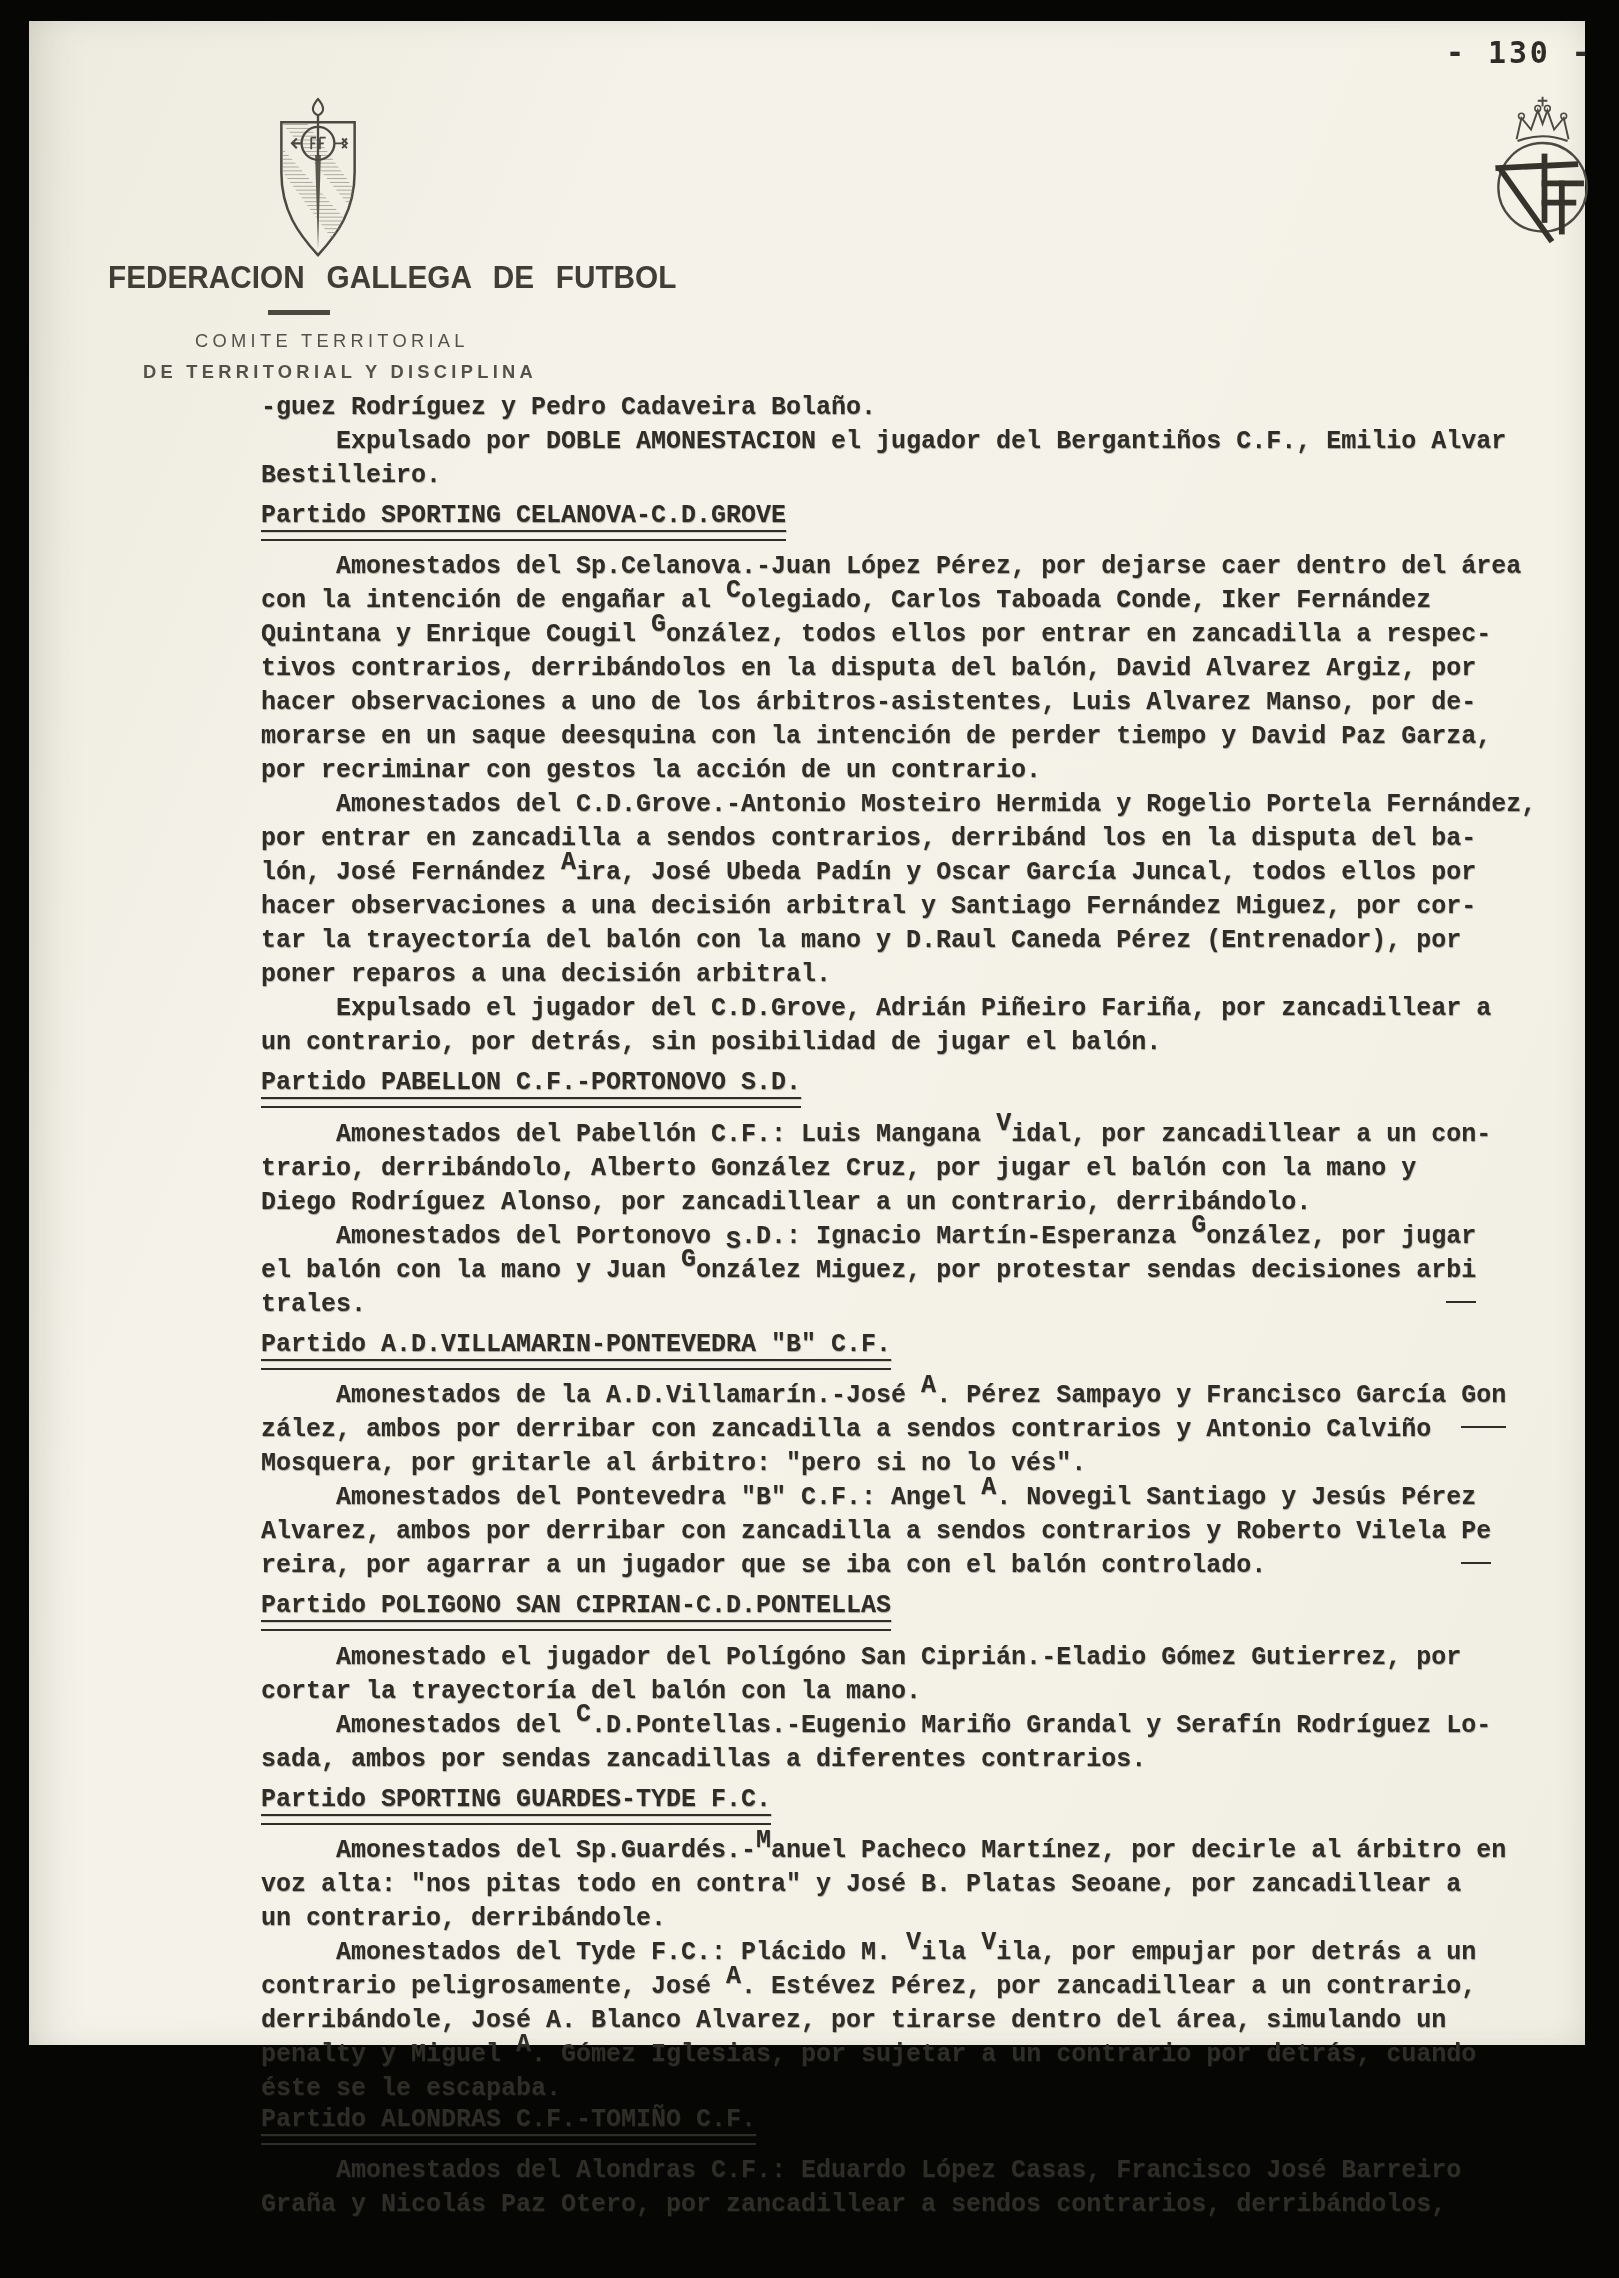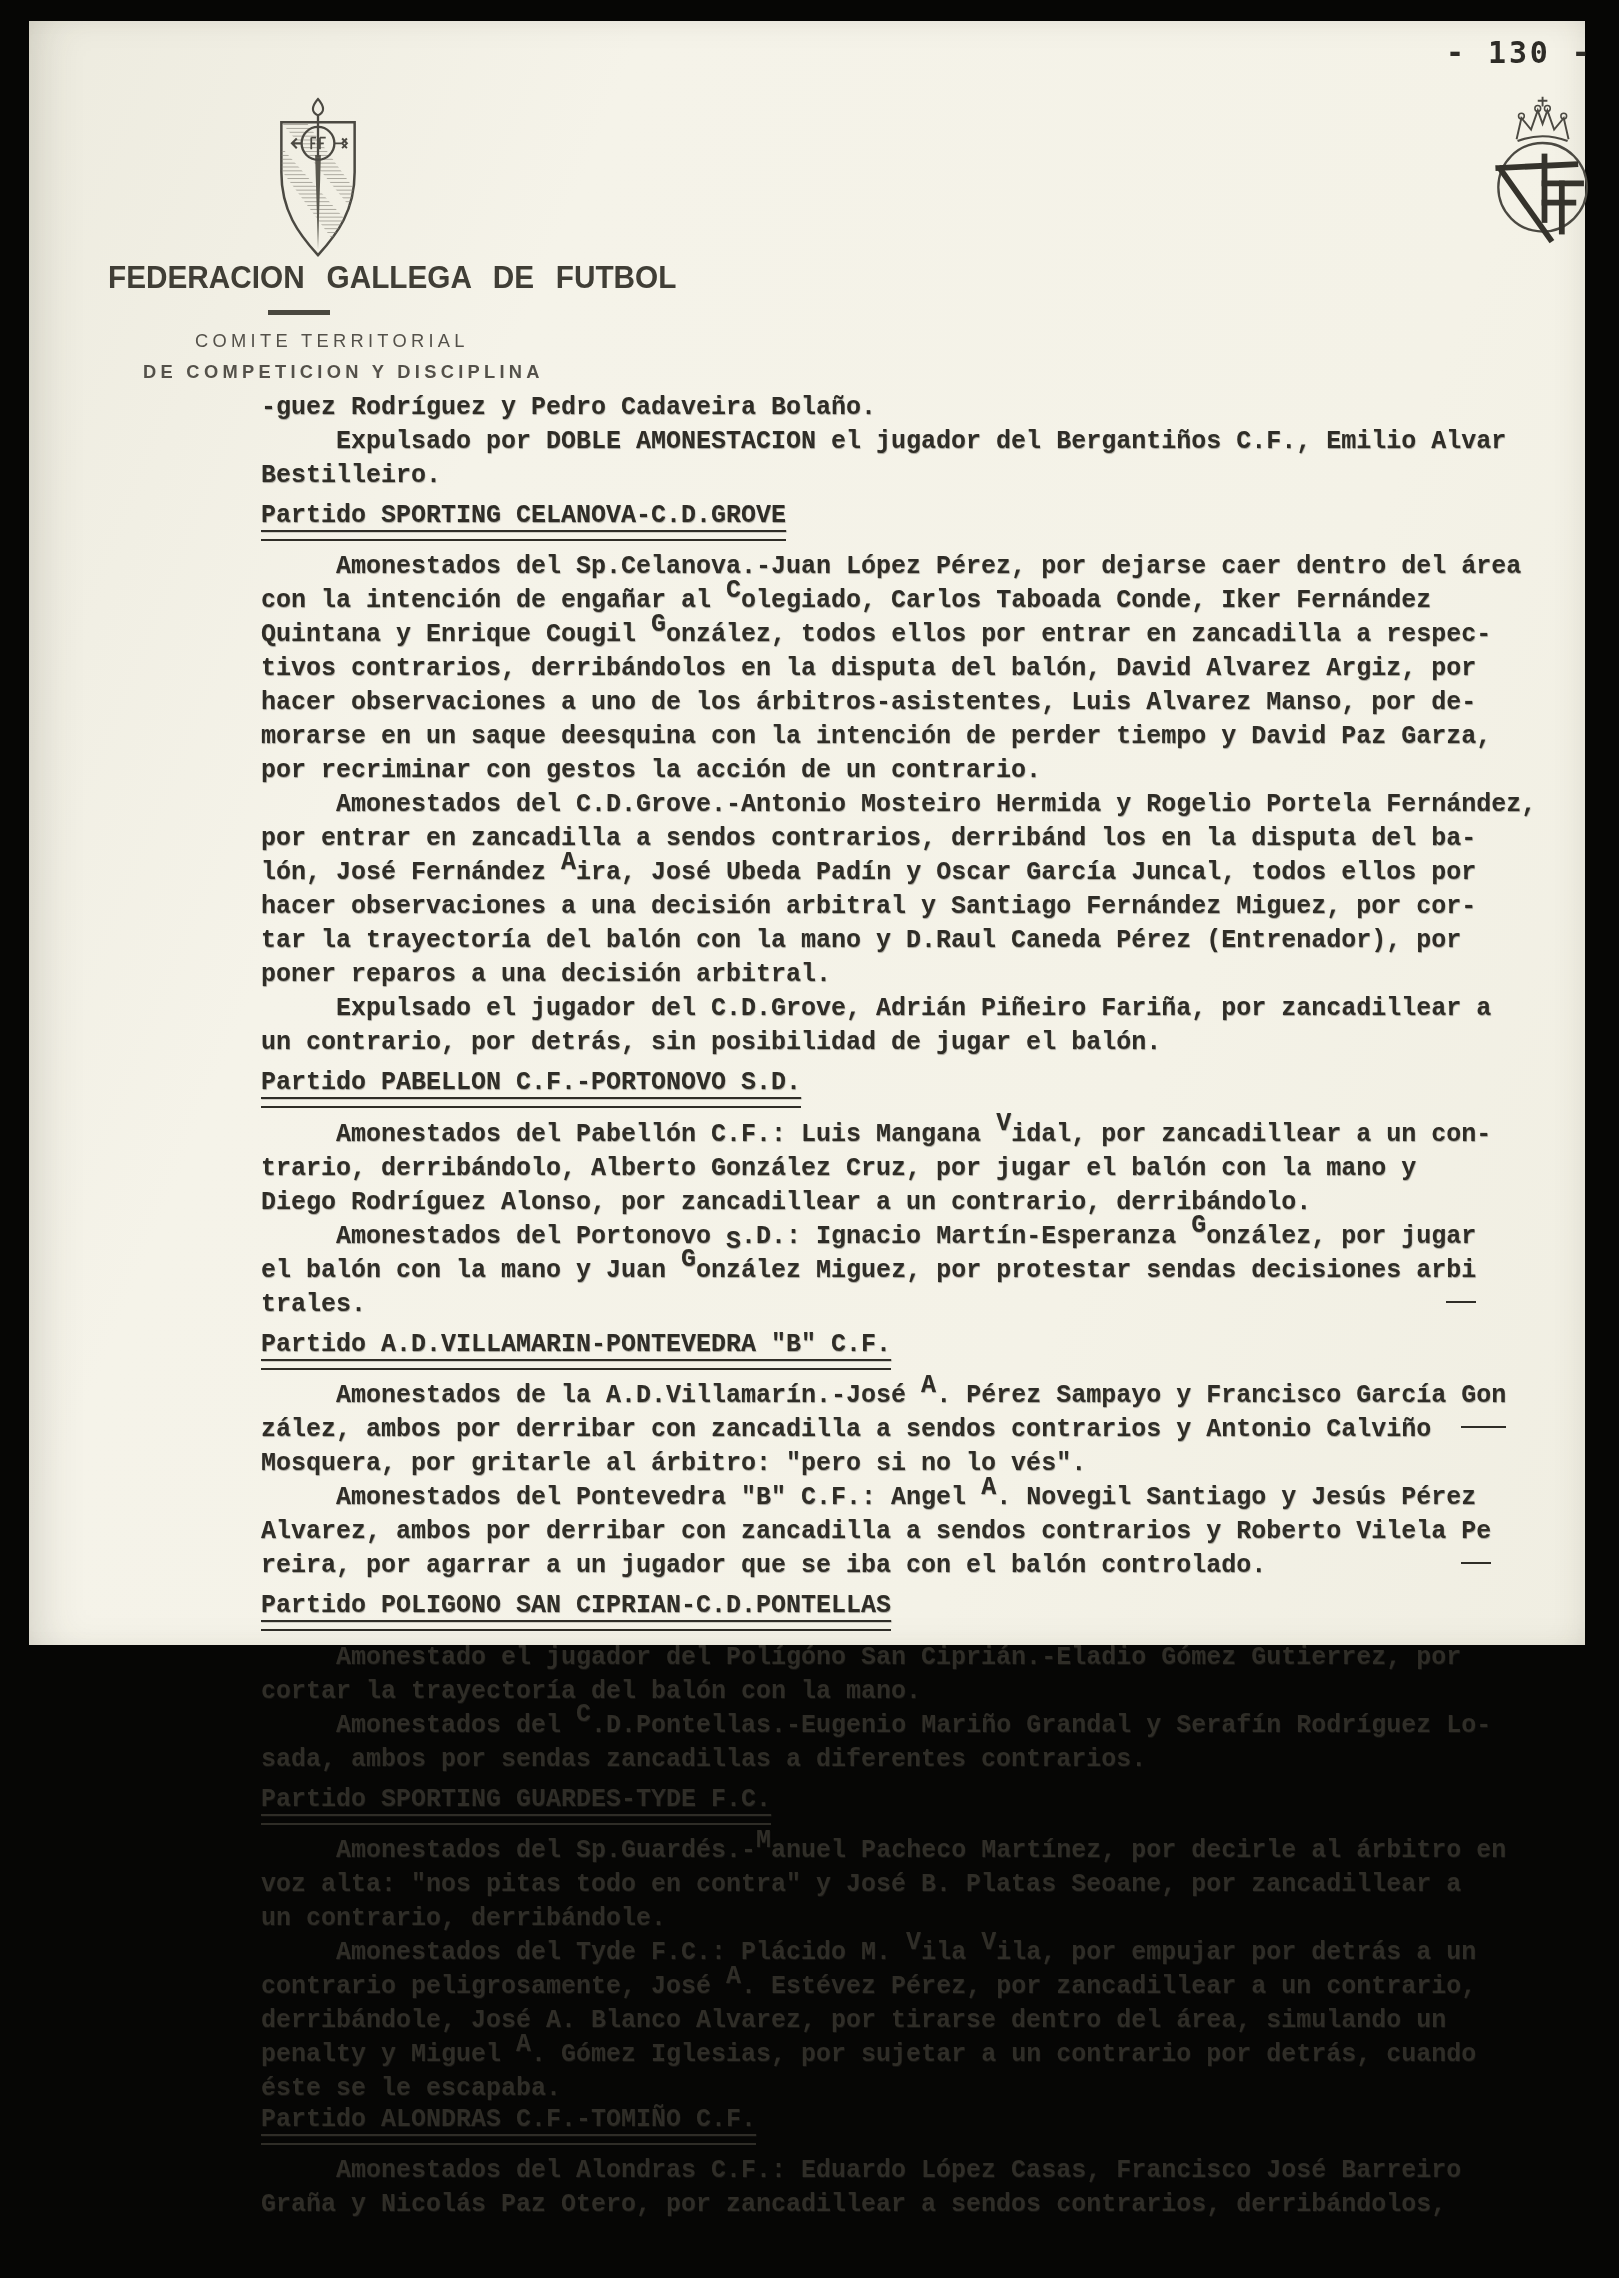--- a/index.html
+++ b/index.html
@@ -3,21 +3,21 @@
 <meta charset="utf-8">
 <style>
   html,body{margin:0;padding:0;}
   body{
     width:1619px;height:2279px;
     background:#060605;
     position:relative;overflow:hidden;
     font-family:"Liberation Sans", sans-serif;
   }
   .page{
-    position:absolute;left:29px;top:21px;width:1556px;height:1624px;
+    position:absolute;left:29px;top:21px;width:1556px;height:2024px;
     background:linear-gradient(112deg,#edebdf 0%,#f5f3e9 28%,#f4f2e7 70%,#f0eee2 100%);
     box-shadow:inset 27px 0 53px -29px rgba(60,55,40,.25), inset -17.4px 0 39px -25px rgba(60,55,40,.18);
   }
   
   .crest-left{position:absolute;left:235px;top:76px;width:108px;height:166px;}
   .crest-right{position:absolute;left:1452px;top:66px;width:127px;height:164px;}
   .page-number{
     position:absolute;left:1417px;top:13.5px;width:174px;
     font-family:"DejaVu Sans Mono", monospace;
     font-size:30px;font-weight:bold;color:#2e2c27;letter-spacing:2.9px;
@@ -106,18 +106,18 @@
       <path d="M66,72 V138"></path>
       <path d="M66,100 H104"></path>
       <path d="M66,120 H96"></path>
       <path d="M84,100 V150"></path>
     </g>
   </svg>
 
   <div class="org-title">FEDERACION GALLEGA DE FUTBOL</div>
   <div class="org-rule"></div>
   <div class="committee-1">COMITE TERRITORIAL</div>
-  <div class="committee-2">DE COMPETICION Y DISCIPLINA</div>
+  <div class="committee-2">DE TERRITORIAL Y DISCIPLINA</div>
 
   <div class="body-text" id="body-text"><div class="sec-para"><div class="line"><span>-guez Rodríguez y Pedro Cadaveira Bolaño.</span></div><div class="line"><span>     Expulsado por DOBLE AMONESTACION el jugador del Bergantiños C.F., Emilio Alvar</span></div><div class="line"><span>Bestilleiro.</span></div></div><div class="sec-heading"><span class="hline"><span>Partido SPORTING CELANOVA-C.D.GROVE</span></span></div><div class="sec-para"><div class="line"><span>     Amonestados del Sp.Celanova.-Juan López Pérez, por dejarse caer dentro del área</span></div><div class="line"><span>con la intención de engañar al </span><span class="raised">C</span><span>olegiado, Carlos Taboada Conde, Iker Fernández</span></div><div class="line"><span>Quintana y Enrique Cougil </span><span class="raised">G</span><span>onzález, todos ellos por entrar en zancadilla a respec-</span></div><div class="line"><span>tivos contrarios, derribándolos en la disputa del balón, David Alvarez Argiz, por</span></div><div class="line"><span>hacer observaciones a uno de los árbitros-asistentes, Luis Alvarez Manso, por de-</span></div><div class="line"><span>morarse en un saque deesquina con la intención de perder tiempo y David Paz Garza,</span></div><div class="line"><span>por recriminar con gestos la acción de un contrario.</span></div><div class="line"><span>     Amonestados del C.D.Grove.-Antonio Mosteiro Hermida y Rogelio Portela Fernández,</span></div><div class="line"><span>por entrar en zancadilla a sendos contrarios, derribánd los en la disputa del ba-</span></div><div class="line"><span>lón, José Fernández </span><span class="raised">A</span><span>ira, José Ubeda Padín y Oscar García Juncal, todos ellos por</span></div><div class="line"><span>hacer observaciones a una decisión arbitral y Santiago Fernández Miguez, por cor-</span></div><div class="line"><span>tar la trayectoría del balón con la mano y D.Raul Caneda Pérez (Entrenador), por</span></div><div class="line"><span>poner reparos a una decisión arbitral.</span></div><div class="line"><span>     Expulsado el jugador del C.D.Grove, Adrián Piñeiro Fariña, por zancadillear a</span></div><div class="line"><span>un contrario, por detrás, sin posibilidad de jugar el balón.</span></div></div><div class="sec-heading"><span class="hline"><span>Partido PABELLON C.F.-PORTONOVO S.D.</span></span></div><div class="sec-para"><div class="line"><span>     Amonestados del Pabellón C.F.: Luis Mangana </span><span class="raised">V</span><span>idal, por zancadillear a un con-</span></div><div class="line"><span>trario, derribándolo, Alberto González Cruz, por jugar el balón con la mano y</span></div><div class="line"><span>Diego Rodríguez Alonso, por zancadillear a un contrario, derribándolo.</span></div><div class="line"><span>     Amonestados del Portonovo </span><span class="dropped">S</span><span>.D.: Ignacio Martín-Esperanza </span><span class="raised">G</span><span>onzález, por jugar</span></div><div class="line"><span>el balón con la mano y Juan </span><span class="raised">G</span><span>onzález Miguez, por protestar sendas decisiones ar</span><span class="ufrag">bi</span></div><div class="line"><span>trales.</span></div></div><div class="sec-heading"><span class="hline"><span>Partido A.D.VILLAMARIN-PONTEVEDRA "B" C.F.</span></span></div><div class="sec-para"><div class="line"><span>     Amonestados de la A.D.Villamarín.-José </span><span class="raised">A</span><span>. Pérez Sampayo y Francisco García </span><span class="ufrag">Gon</span></div><div class="line"><span>zález, ambos por derribar con zancadilla a sendos contrarios y Antonio Calviño</span></div><div class="line"><span>Mosquera, por gritarle al árbitro: "pero si no lo vés".</span></div><div class="line"><span>     Amonestados del Pontevedra "B" C.F.: Angel </span><span class="raised">A</span><span>. Novegil Santiago y Jesús Pérez</span></div><div class="line"><span>Alvarez, ambos por derribar con zancadilla a sendos contrarios y Roberto Vilela </span><span class="ufrag">Pe</span></div><div class="line"><span>reira, por agarrar a un jugador que se iba con el balón controlado.</span></div></div><div class="sec-heading"><span class="hline"><span>Partido POLIGONO SAN CIPRIAN-C.D.PONTELLAS</span></span></div><div class="sec-para"><div class="line"><span>     Amonestado el jugador del Polígóno San Ciprián.-Eladio Gómez Gutierrez, por</span></div><div class="line"><span>cortar la trayectoría del balón con la mano.</span></div><div class="line"><span>     Amonestados del </span><span class="raised">C</span><span>.D.Pontellas.-Eugenio Mariño Grandal y Serafín Rodríguez Lo-</span></div><div class="line"><span>sada, ambos por sendas zancadillas a diferentes contrarios.</span></div></div><div class="sec-heading"><span class="hline"><span>Partido SPORTING GUARDES-TYDE F.C.</span></span></div><div class="sec-para"><div class="line"><span>     Amonestados del Sp.Guardés.-</span><span class="raised">M</span><span>anuel Pacheco Martínez, por decirle al árbitro en</span></div><div class="line"><span>voz alta: "nos pitas todo en contra" y José B. Platas Seoane, por zancadillear a</span></div><div class="line"><span>un contrario, derribándole.</span></div><div class="line"><span>     Amonestados del Tyde F.C.: Plácido M. </span><span class="raised">V</span><span>ila </span><span class="raised">V</span><span>ila, por empujar por detrás a un</span></div><div class="line"><span>contrario peligrosamente, José </span><span class="raised">A</span><span>. Estévez Pérez, por zancadillear a un contrario,</span></div><div class="line"><span>derribándole, José A. Blanco Alvarez, por tirarse dentro del área, simulando un</span></div><div class="line"><span>penalty y Miguel </span><span class="raised">A</span><span>. Gómez Iglesias, por sujetar a un contrario por detrás, cuando</span></div><div class="line"><span>éste se le escapaba.</span></div></div><div class="sec-heading tight"><span class="hline"><span>Partido ALONDRAS C.F.-TOMIÑO C.F.</span></span></div><div class="sec-para"><div class="line"><span>     Amonestados del Alondras C.F.: Eduardo López Casas, Francisco José Barreiro</span></div><div class="line"><span>Graña y Nicolás Paz Otero, por zancadillear a sendos contrarios, derribándolos,</span></div></div></div>
 
 </div>
 
 
 </body></html>

